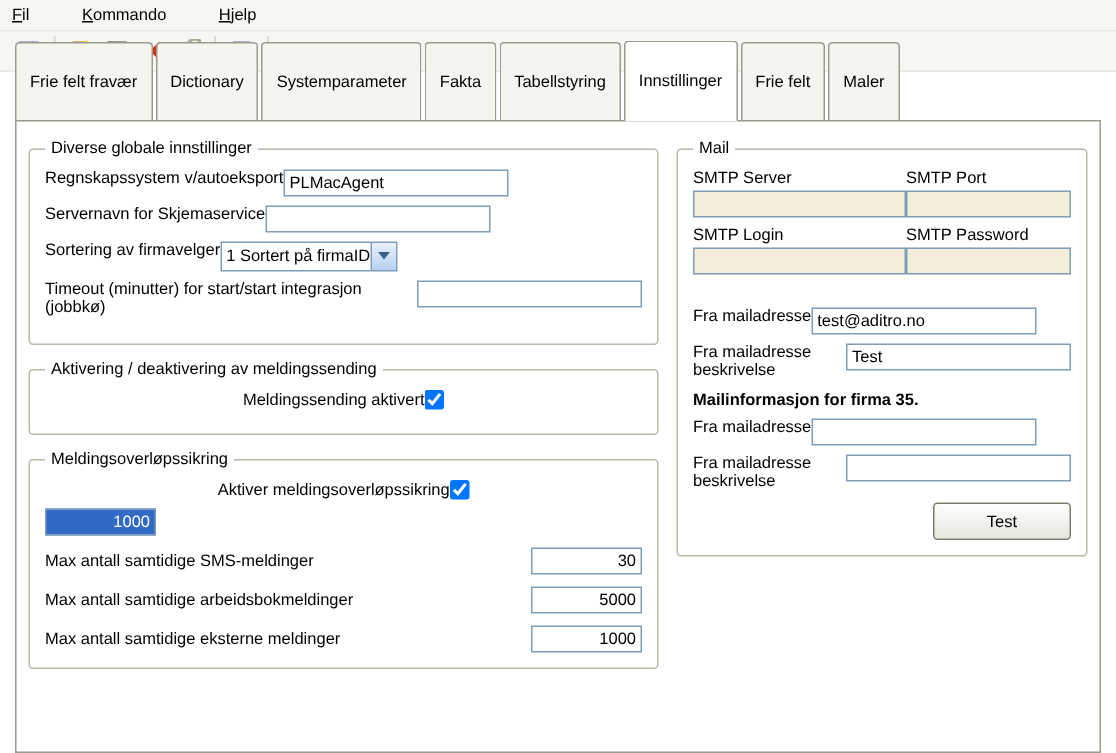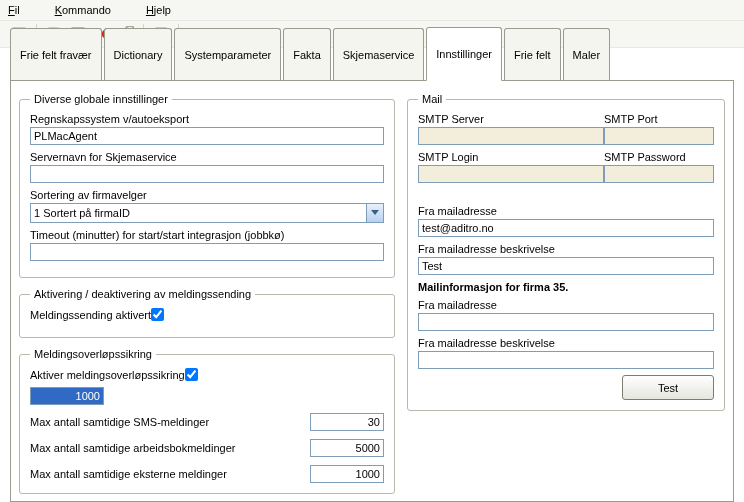--- a/index.html
+++ b/index.html
@@ -10,33 +10,33 @@
   .toolbar{height:26px;background:#f6f6f3;border-top:1px solid #e8e8e0;border-bottom:1px solid #e8e8e0;display:flex;align-items:center;padding-left:8px;gap:2px}
   .tbtn{width:22px;height:22px;display:flex;align-items:center;justify-content:center;border-radius:2px}
   .tsep{width:1px;height:20px;background:#d4d4cc;margin:0 4px}
   .content{padding:10px 10px 0 10px;position:relative}
   .tabs{position:relative}
   .tabstrip{display:flex;align-items:flex-end;height:22px}
   .tab{padding:20px 9px;border:1px solid #9a9a8f;border-bottom:none;border-top-left-radius:3px;border-top-right-radius:3px;background:#f5f5ef;margin-right:2px;position:relative;top:1px;cursor:default}
   .tab.active{background:#fff;z-index:3;border-bottom:1px solid #fff}
   .tabpanel{border:1px solid #9a9a8f;height:422px;position:relative;padding:12px 8px 8px 8px;box-sizing:border-box;display:flex;gap:12px;background:#fff}
   .col{display:flex;flex-direction:column;gap:10px}
-  .col.left{width:376px}
+  .col.left{width:420px}
   .col.right{flex:1}
   fieldset{border:1px solid #b8b8ab;border-radius:3px;padding:8px 10px 10px 10px;margin:0;position:relative}
   legend{font-size:11px;padding:0 4px}
-  .fld{display:flex;flex-direction:column;margin-bottom:6px}
+  .fld{display:flex;flex-direction:row;margin-bottom:6px}
   .fld label{margin-bottom:2px}
   input[type=text]{height:18px;border:1px solid #7f9db9;font-size:11px;padding:0 3px;box-sizing:border-box;background:#fff}
   input[type=text].ro{background:#f3eedb}
   input[type=text].sel{background:#316ac5;color:#fff;text-align:right;border:1px solid #7f9db9}
   input[type=text].num{text-align:right}
   .select{height:20px;border:1px solid #7f9db9;display:flex;align-items:center;justify-content:space-between;padding-left:3px;box-sizing:border-box;background:#fff}
   .select .dd{width:16px;height:18px;border-left:1px solid #7f9db9;background:linear-gradient(#e8f0fb,#b8d1f0);display:flex;align-items:center;justify-content:center}
-  .chkrow{display:flex;align-items:center;justify-content:flex-start;margin-bottom:6px}
+  .chkrow{display:flex;align-items:center;justify-content:center;margin-bottom:6px}
   .chkrow input[type=checkbox]{width:13px;height:13px;margin:0}
   .numrow{display:flex;align-items:center;justify-content:space-between;margin-bottom:8px}
   .numrow input{width:74px}
   .mailgrid{display:flex;gap:0}
   .mailgrid .mc{flex:1;display:flex;flex-direction:column}
   .mc label{margin-bottom:2px}
   .mc input{width:100%}
   .bold{font-weight:bold}
   .testbtn{width:90px;height:23px;border:1px solid #7d7d6f;border-radius:3px;background:linear-gradient(#fefefe,#e6e6de);display:inline-flex;align-items:center;justify-content:center}
   .testrow{display:flex;justify-content:flex-end;margin-top:6px}
@@ -102,21 +102,21 @@
     </div>
   </div>
 
   <div class="content">
     <div class="tabs">
       <div class="tabstrip">
         <div class="tab">Frie felt fravær</div>
         <div class="tab">Dictionary</div>
         <div class="tab">Systemparameter</div>
         <div class="tab">Fakta</div>
-        <div class="tab">Skjemaservice</div>
+        <div class="tab">Tabellstyring</div>
         <div class="tab active">Innstillinger</div>
         <div class="tab">Frie felt</div>
         <div class="tab">Maler</div>
       </div>
 
       <div class="tabpanel">
 
         <div class="col left">
 
           <fieldset>

